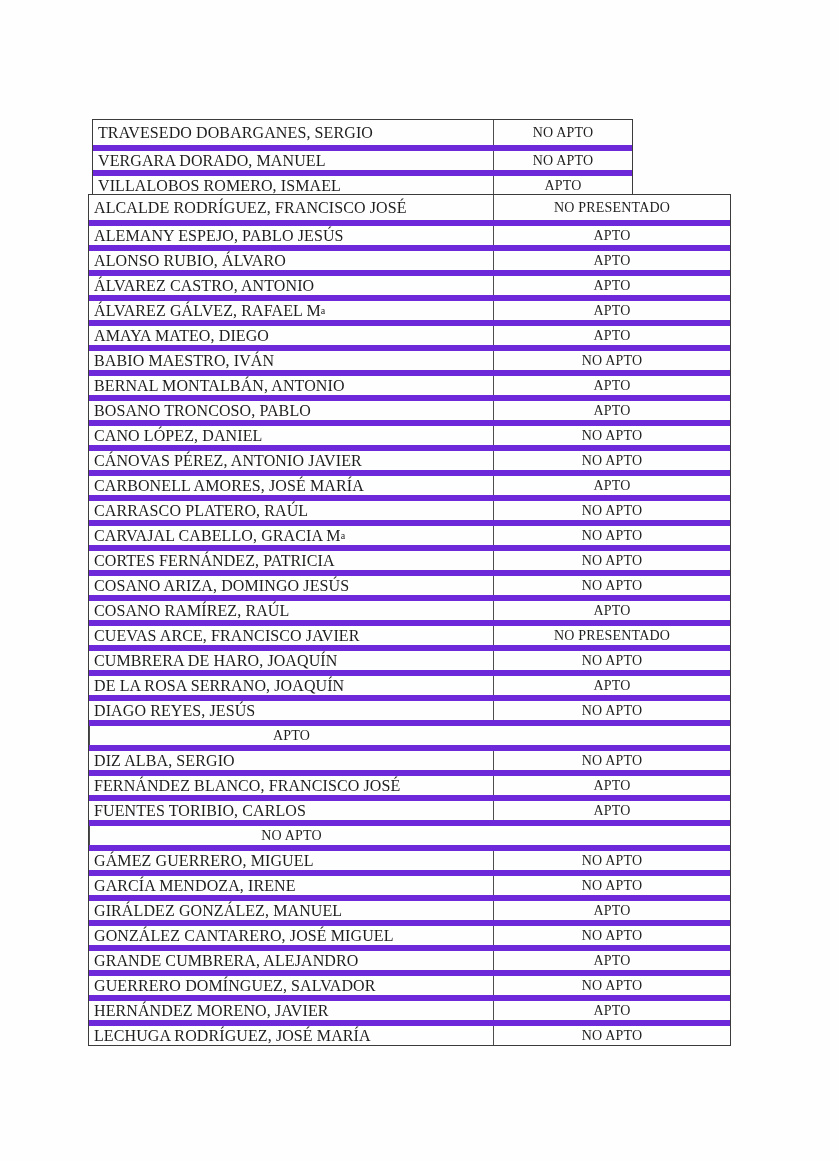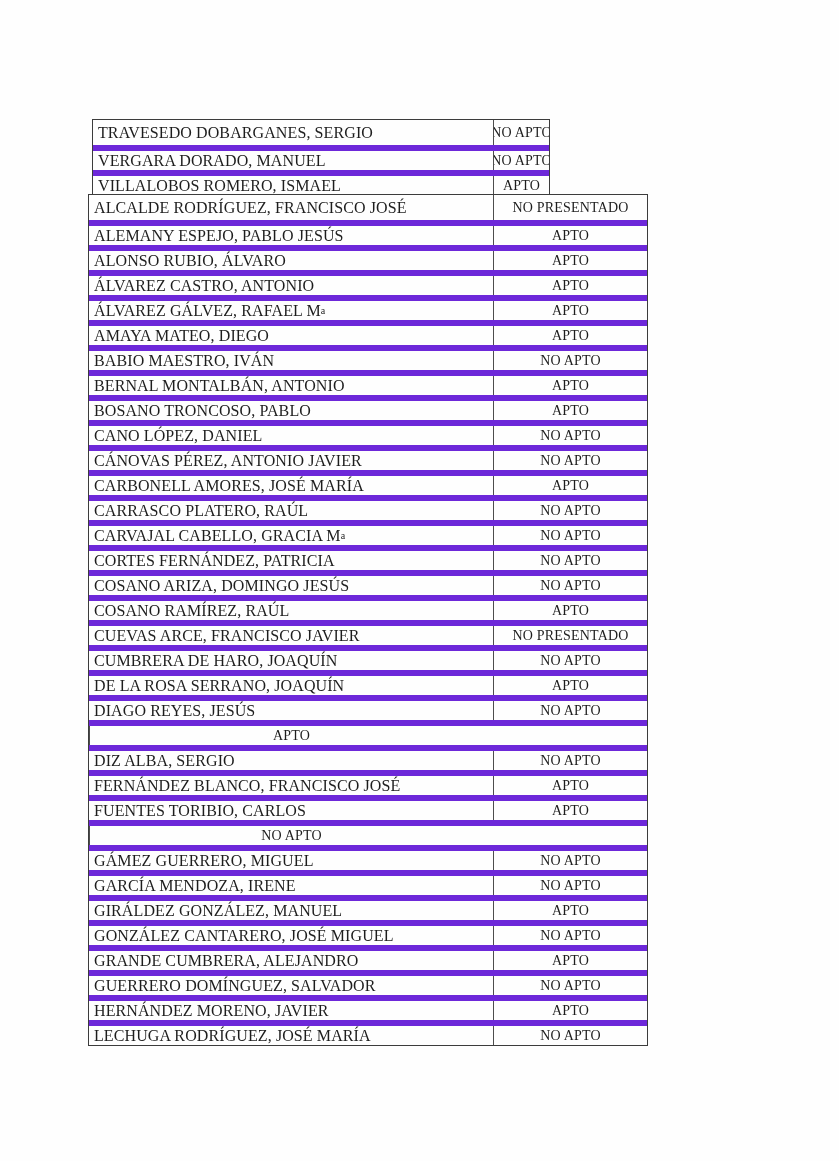--- a/index.html
+++ b/index.html
@@ -22,26 +22,26 @@
   }
   .tbl {
     position: absolute;
     border: 1px solid #3c3c3c;
     background: #fefefe;
     box-sizing: border-box;
   }
   .tbl-upper {
     left: 92px;
     top: 119px;
-    width: 458px;
+    width: 541px;
   }
   .tbl-lower {
     left: 88px;
     top: 194px;
-    width: 560px;
+    width: 643px;
   }
   .row {
     display: grid;
     height: 25px;
     box-sizing: border-box;
   }
   .tbl-upper .row { grid-template-columns: 400px 1fr; }
   .tbl-lower .row { grid-template-columns: 404px 1fr; }
   .row + .row { border-top: 6px solid #6d28d9; }
   .cell {

